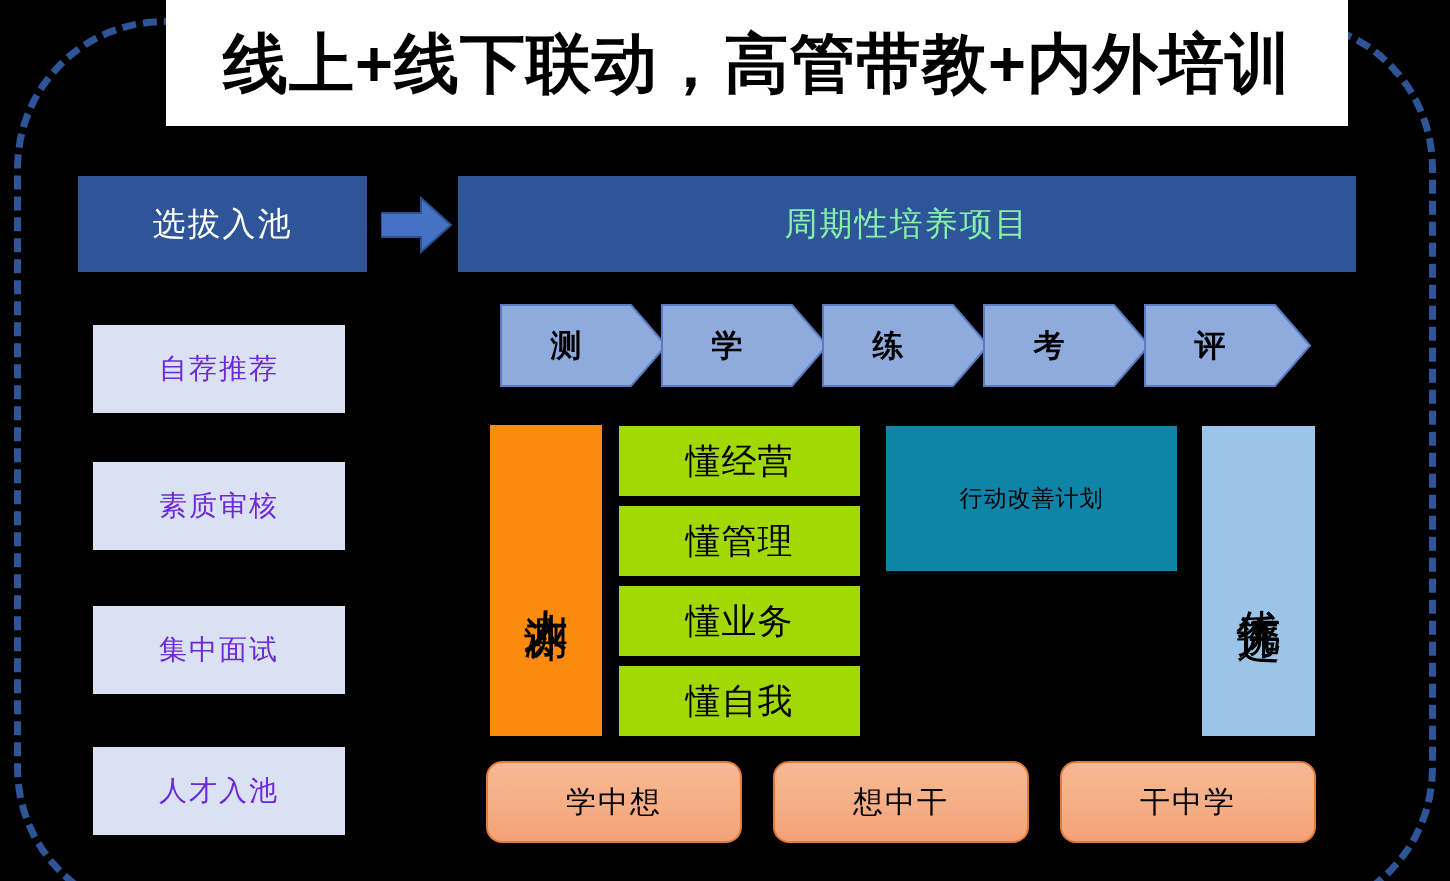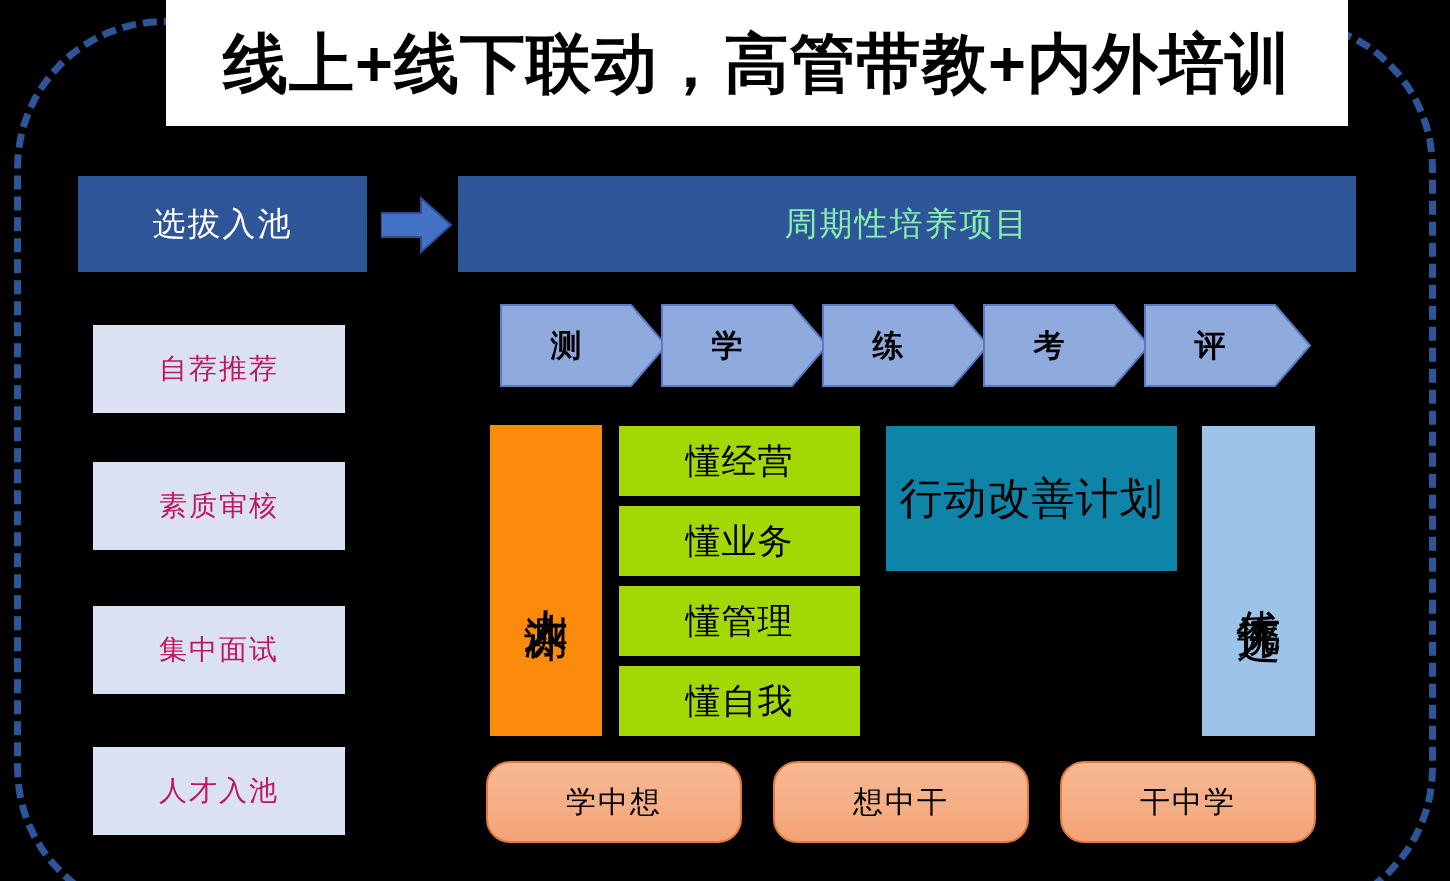--- a/index.html
+++ b/index.html
@@ -60,21 +60,21 @@
     width: 72px; height: 58px;
   }
 
   .side-box {
     position: absolute;
     left: 93px;
     width: 252px; height: 88px;
     background: #D9E1F2;
     display: flex; align-items: center; justify-content: center;
   }
-  .side-box-text { font-size: 28px; color: #be185d; letter-spacing: 2px; }
+  .side-box-text { font-size: 28px; color: #6d28d9; letter-spacing: 2px; }
   .side-1 { top: 325px; }
   .side-2 { top: 462px; }
   .side-3 { top: 606px; }
   .side-4 { top: 747px; }
 
   
   .program-header {
     position: absolute;
     left: 458px; top: 176px;
     width: 898px; height: 96px;
@@ -139,21 +139,21 @@
     position: absolute;
     left: 886px; top: 426px;
     width: 291px; height: 310px;
     display: flex; flex-direction: column; justify-content: space-between;
   }
   .teal-box {
     width: 291px; height: 145px;
     background: #0E85A8;
     display: flex; align-items: center; justify-content: center;
   }
-  .teal-text { font-size: 43px; color: #000; letter-spacing: 1px; }
+  .teal-text { font-size: 23px; color: #000; letter-spacing: 1px; }
 
   .award-col {
     position: absolute;
     left: 1202px; top: 426px;
     width: 113px; height: 310px;
     background: #9CC3E8;
     display: flex; align-items: center; justify-content: center;
   }
   .award-text {
     writing-mode: vertical-rl;
@@ -165,21 +165,21 @@
 
   
   .pill-row {
     position: absolute;
     left: 486px; top: 761px;
     width: 830px; height: 82px;
     display: flex; justify-content: space-between;
   }
   .pill {
     width: 256px; height: 82px;
-    border-radius: 24px;
+    border-radius: 16px;
     border: 2px solid #E07B39;
     background: linear-gradient(to bottom, #F7B894 0%, #F5AF86 50%, #F4A277 100%);
     display: flex; align-items: center; justify-content: center;
   }
   .pill-text { font-size: 30px; color: #000; letter-spacing: 2px; }
 </style>
 </head>
 <body>
 
 <div id="canvas">
@@ -252,24 +252,24 @@
 
   <div class="assess-col">
     <span class="vtext">人才测评</span>
   </div>
 
   <div class="green-col">
     <div class="green-box">
       <span class="green-text">懂经营</span>
     </div>
     <div class="green-box">
+      <span class="green-text">懂管理</span>
+    </div>
+    <div class="green-box">
       <span class="green-text">懂业务</span>
-    </div>
-    <div class="green-box">
-      <span class="green-text">懂管理</span>
     </div>
     <div class="green-box">
       <span class="green-text">懂自我</span>
     </div>
   </div>
 
   <div class="teal-col">
     <div class="teal-box">
       <span class="teal-text">行动改善计划</span>
     </div>

